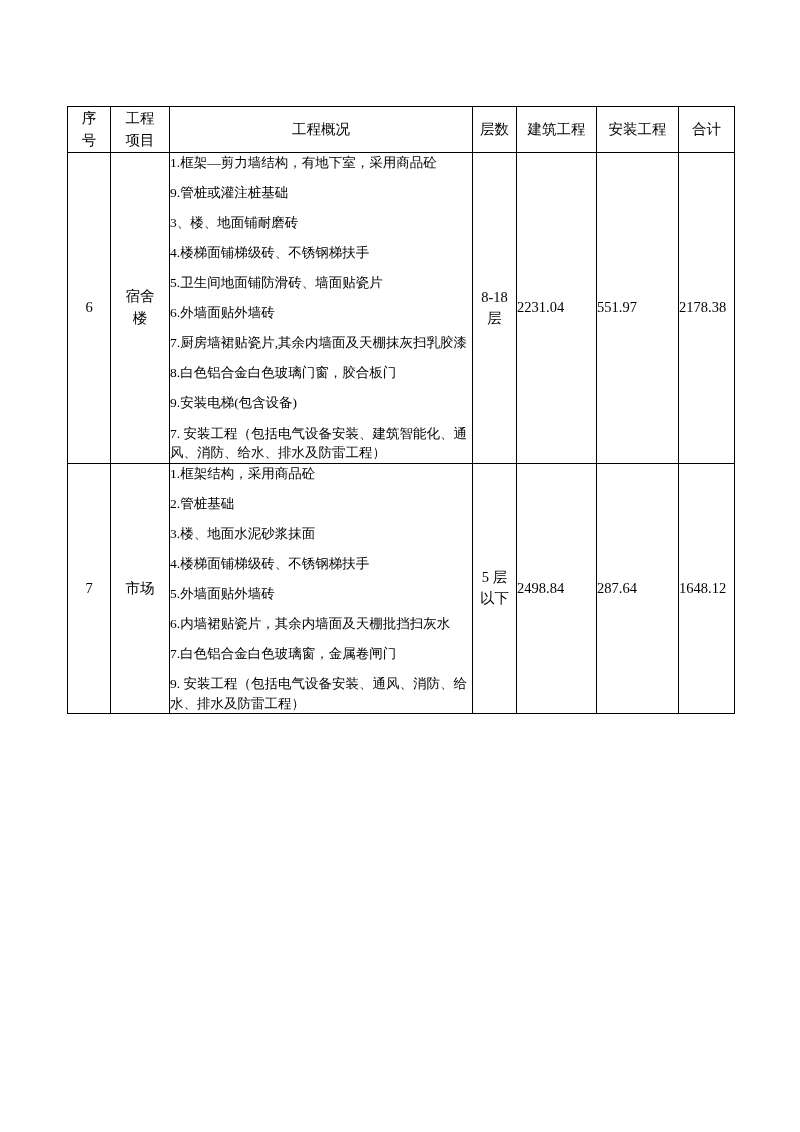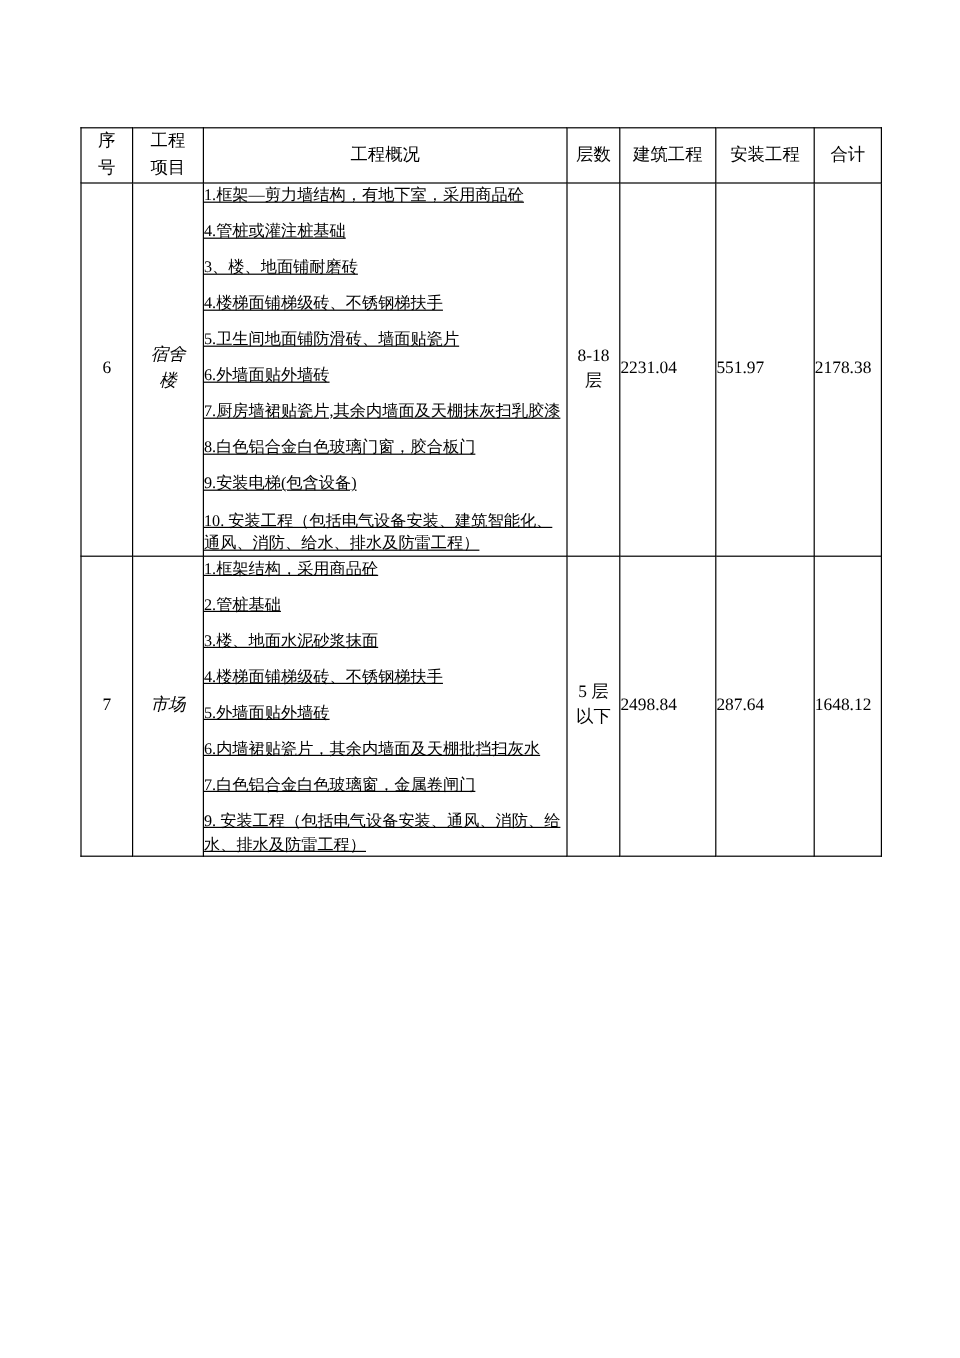--- a/index.html
+++ b/index.html
@@ -62,31 +62,29 @@
     text-align: center;
     font-size: 14.5px;
     line-height: 1.5;
     padding: 4px 2px;
   }
   .cell-project {
     text-align: center;
     font-size: 14.5px;
     line-height: 1.5;
     padding: 4px 6px;
-    font-style: italic;
   }
   .cell-num {
     font-size: 14.5px;
     padding: 4px 4px;
   }
   .overview-cell {
     padding: 12px 8px 12px 10px;
     font-size: 13.5px;
     line-height: 1.45;
-    text-decoration: underline;
   }
   .overview-cell p {
     margin: 0 0 10.5px 0;
     text-indent: 0;
   }
   .overview-cell p:last-child {
     margin-bottom: 0;
   }
   .floors-cell {
     text-align: center;
@@ -129,29 +127,29 @@
       </thead>
       <tbody>
         <tr>
           <td class="cell-center">6</td>
           <td class="cell-project">
             <div>宿舍</div>
             <div>楼</div>
           </td>
           <td class="overview-cell">
             <p>1.框架—剪力墙结构，有地下室，采用商品砼</p>
-            <p>4.管桩或灌注桩基础</p>
+            <p>9.管桩或灌注桩基础</p>
             <p>3、楼、地面铺耐磨砖</p>
             <p>4.楼梯面铺梯级砖、不锈钢梯扶手</p>
             <p>5.卫生间地面铺防滑砖、墙面贴瓷片</p>
             <p>6.外墙面贴外墙砖</p>
             <p>7.厨房墙裙贴瓷片,其余内墙面及天棚抹灰扫乳胶漆</p>
             <p>8.白色铝合金白色玻璃门窗，胶合板门</p>
             <p>9.安装电梯(包含设备)</p>
-            <p>10. 安装工程（包括电气设备安装、建筑智能化、通风、消防、给水、排水及防雷工程）</p>
+            <p>7. 安装工程（包括电气设备安装、建筑智能化、通风、消防、给水、排水及防雷工程）</p>
           </td>
           <td class="floors-cell">
             <div>8-18</div>
             <div>层</div>
           </td>
           <td class="cell-num">2231.04</td>
           <td class="cell-num">551.97</td>
           <td class="cell-num">2178.38</td>
         </tr>
         <tr>

